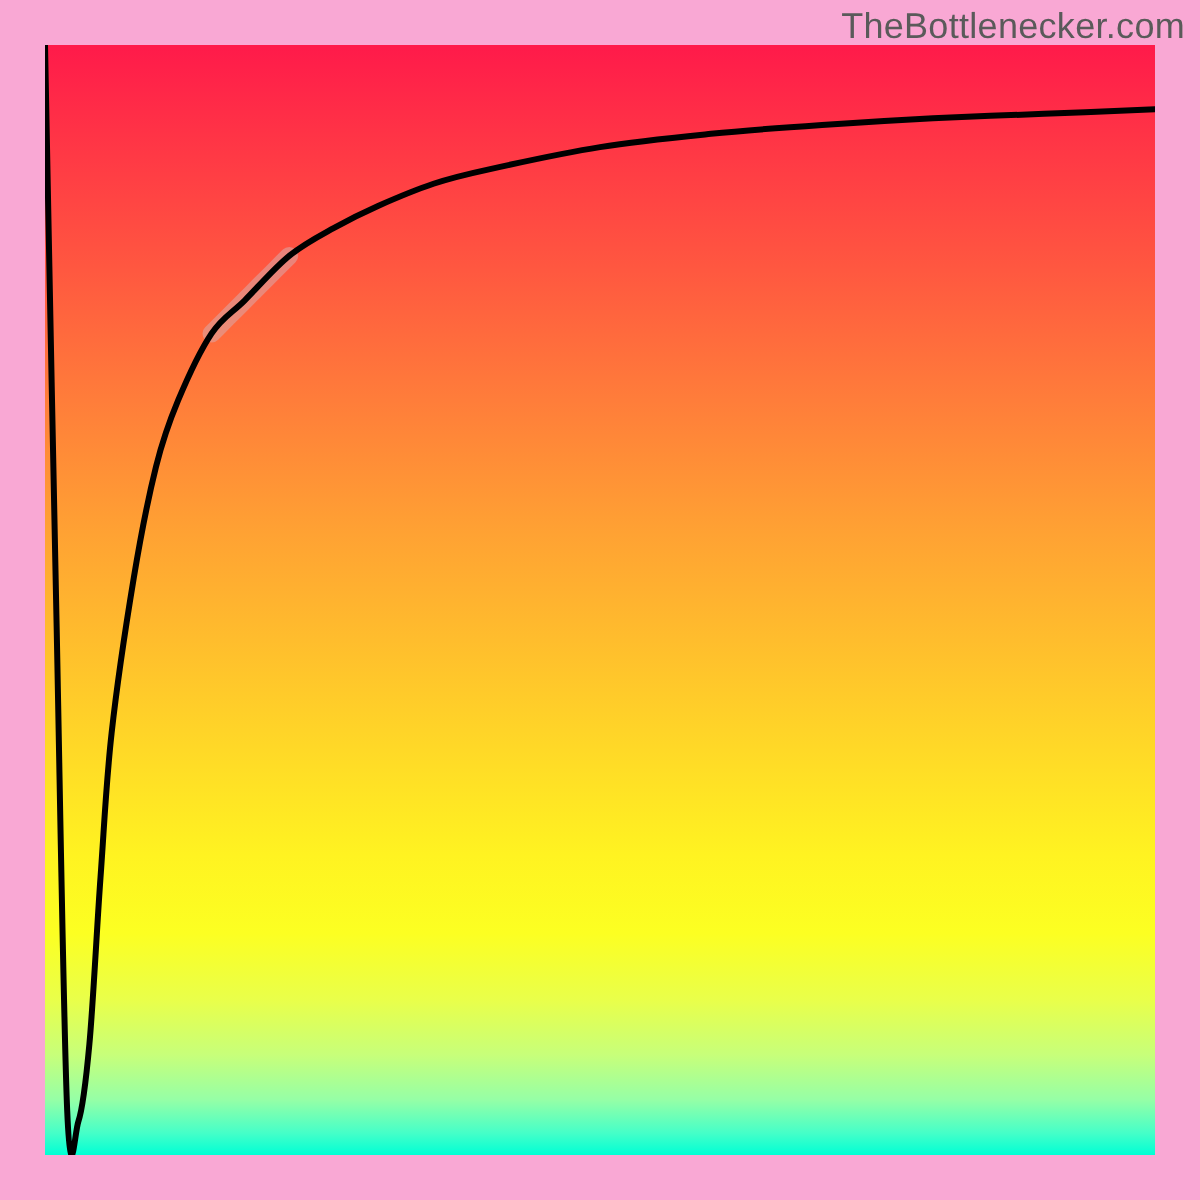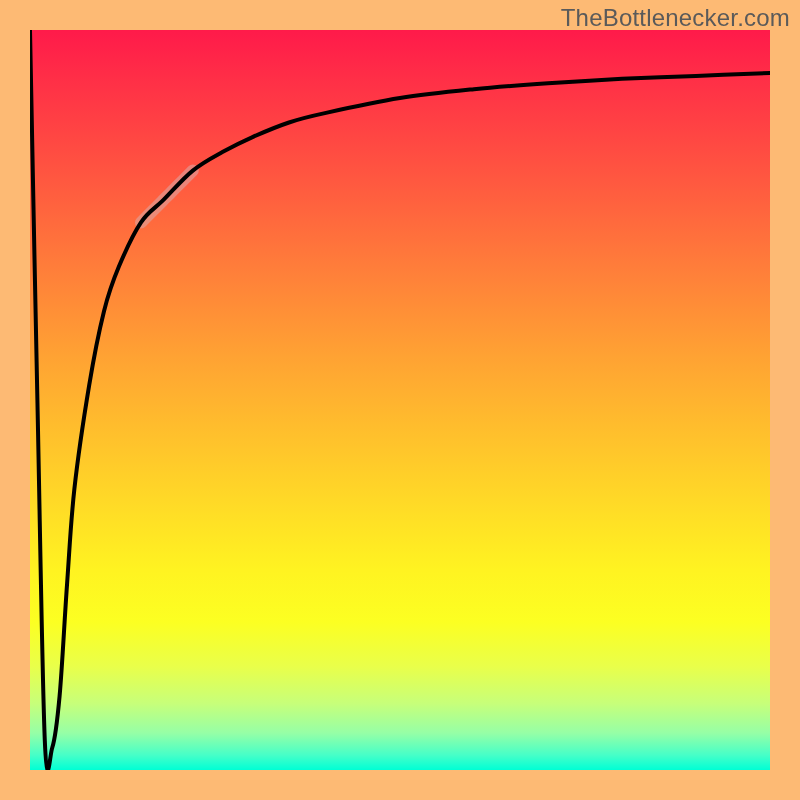--- a/index.html
+++ b/index.html
@@ -7,21 +7,21 @@
     padding: 0;
     width: 800px;
     height: 800px;
     background: #ffffff;
     font-family: Arial, Helvetica, sans-serif;
   }
   .outer {
     position: relative;
     width: 800px;
     height: 800px;
-    background: #fdba74;
+    background: #f9a8d4;
   }
   .plot {
     position: absolute;
     left: 30px;
     top: 30px;
     width: 740px;
     height: 740px;
     overflow: hidden;
   }
   .gradient {

